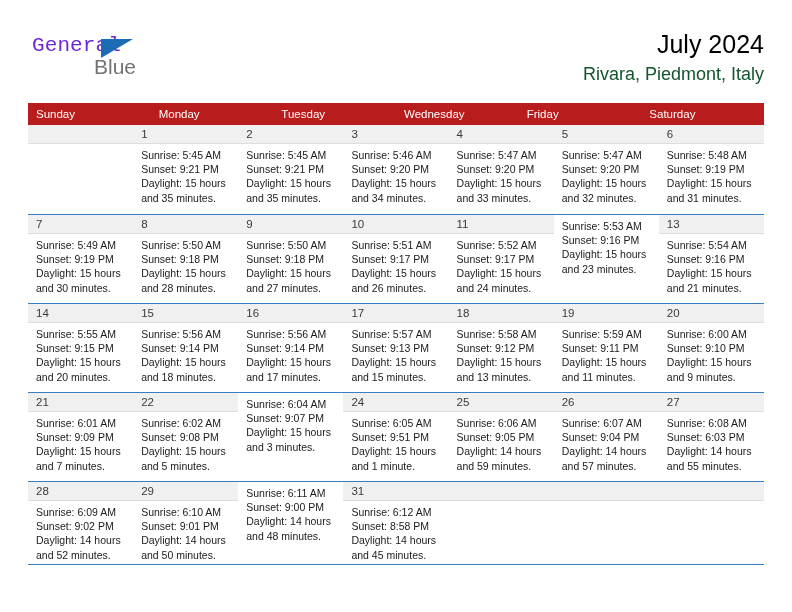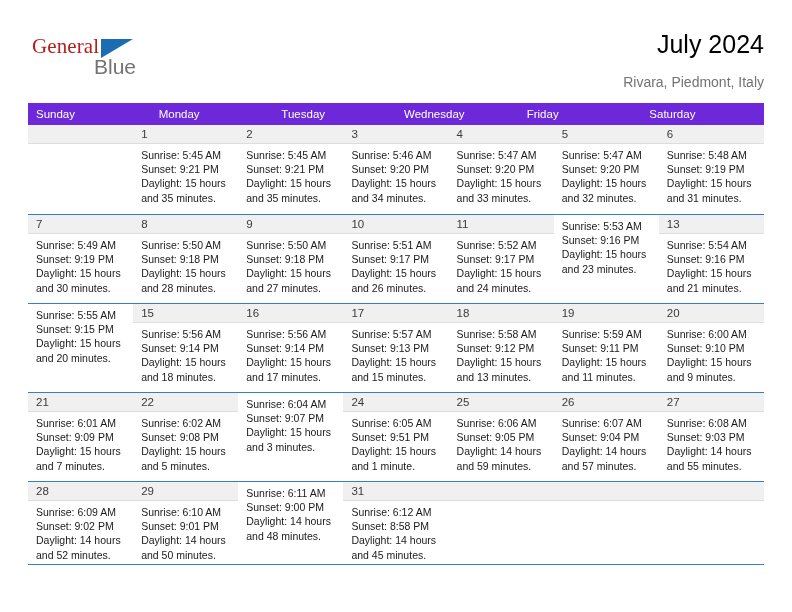--- a/index.html
+++ b/index.html
@@ -35,22 +35,22 @@
     top: 6px;
     width: 130px;
     height: 54px;
   }
   .brand-general {
     position: absolute;
     left: 0;
     top: 0;
     font-size: 21px;
     letter-spacing: 0.1px;
-    color: #b91c1c;
-    font-family: Liberation Serif, serif;
+    color: #6d28d9;
+    font-family: Liberation Mono, monospace;
   }
   .brand-triangle {
     position: absolute;
     left: 69px;
     top: 5px;
     width: 0;
     height: 0;
     border-left: 32px solid #1c6cb5;
     border-bottom: 19px solid transparent;
   }
@@ -68,37 +68,37 @@
     top: 0;
     text-align: right;
   }
   .cal-title {
     font-size: 25px;
     color: #000000;
     line-height: 32px;
     white-space: nowrap;
   }
   .cal-subtitle {
-    font-size: 14px;
-    color: #737373;
+    font-size: 18px;
+    color: #14532d;
     line-height: 20px;
-    margin-top: 12px;
+    margin-top: 4px;
     white-space: nowrap;
   }
 
   
   .calendar {
     position: absolute;
     left: 28px;
     top: 103px;
     width: 736px;
   }
   .weekday-row {
     display: flex;
-    background: #6d28d9;
+    background: #b91c1c;
   }
   .weekday-cell {
     flex: 1 1 0;
     height: 22px;
     line-height: 22px;
     color: #ffffff;
     font-size: 11.5px;
     padding-left: 8px;
     box-sizing: border-box;
     white-space: nowrap;
@@ -326,20 +326,23 @@
             <div class="day-info">
               <div>Sunrise: 5:54 AM</div>
               <div>Sunset: 9:16 PM</div>
               <div>Daylight: 15 hours</div>
               <div>and 21 minutes.</div>
             </div>
           </div>
         </div>
         <div class="week-row">
           <div class="day-cell">
+            <div class="day-number-band">
+              <span class="day-number">14</span>
+            </div>
             <div class="day-info">
               <div>Sunrise: 5:55 AM</div>
               <div>Sunset: 9:15 PM</div>
               <div>Daylight: 15 hours</div>
               <div>and 20 minutes.</div>
             </div>
           </div>
           <div class="day-cell">
             <div class="day-number-band">
               <span class="day-number">15</span>
@@ -470,21 +473,21 @@
               <div>Daylight: 14 hours</div>
               <div>and 57 minutes.</div>
             </div>
           </div>
           <div class="day-cell">
             <div class="day-number-band">
               <span class="day-number">27</span>
             </div>
             <div class="day-info">
               <div>Sunrise: 6:08 AM</div>
-              <div>Sunset: 9:03 PM</div>
+              <div>Sunset: 6:03 PM</div>
               <div>Daylight: 14 hours</div>
               <div>and 55 minutes.</div>
             </div>
           </div>
         </div>
         <div class="week-row">
           <div class="day-cell">
             <div class="day-number-band">
               <span class="day-number">28</span>
             </div>

